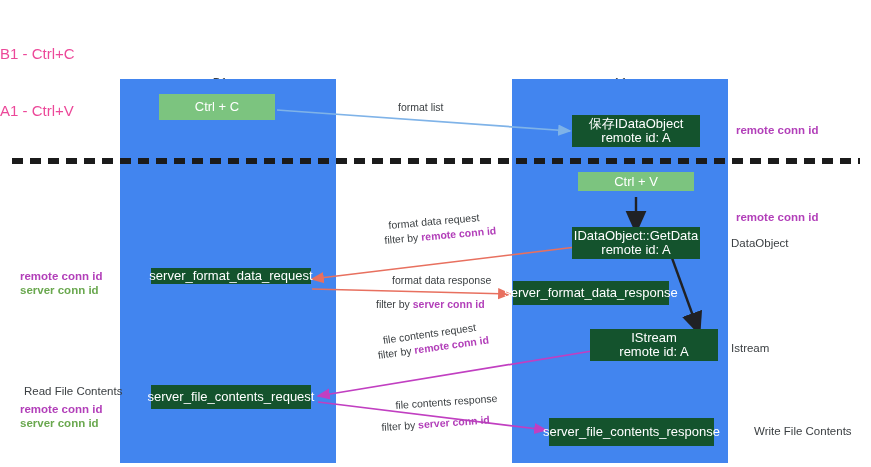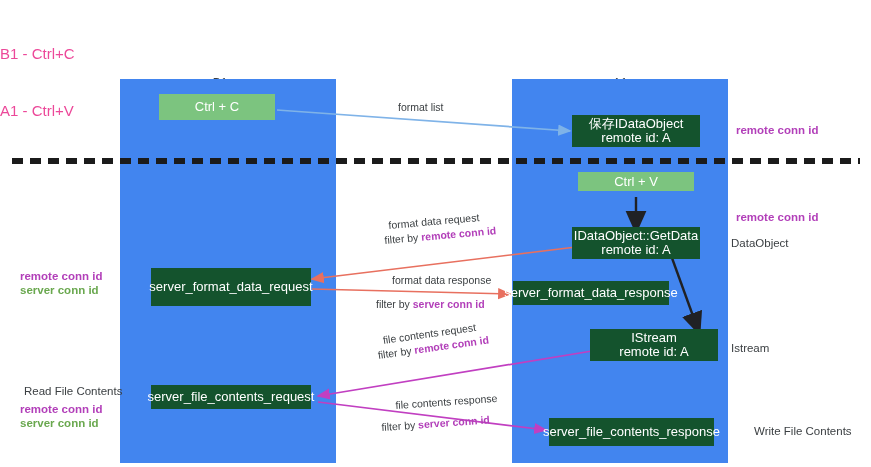--- a/index.html
+++ b/index.html
@@ -126,21 +126,21 @@
   <div class="box orange" style="left:572px;top:227px;width:128px;height:32px;flex-direction:column;">
     <span>IDataObject::GetData</span>
     <span>remote id: A</span>
   </div>
 
   <div class="box orange" style="left:590px;top:329px;width:128px;height:32px;flex-direction:column;">
     <span>IStream</span>
     <span>remote id: A</span>
   </div>
 
-  <div class="box orange" style="left:151px;top:268px;width:160px;height:38px;">server_format_data_request</div>
+  <div class="box orange" style="left:151px;top:268px;width:160px;height:16px;">server_format_data_request</div>
 
   <div class="box orange" style="left:513px;top:281px;width:156px;height:24px;">server_format_data_response</div>
 
   <div class="box orange" style="left:151px;top:385px;width:160px;height:24px;">server_file_contents_request</div>
 
   <div class="box orange" style="left:549px;top:418px;width:165px;height:28px;">server_file_contents_response</div>
 
   <div class="edgelabel" style="left:398px;top:101px;">format list</div>
 
   <div class="edgelabel" style="left:388px;top:219px;transform:rotate(-5deg);transform-origin:left top;">

